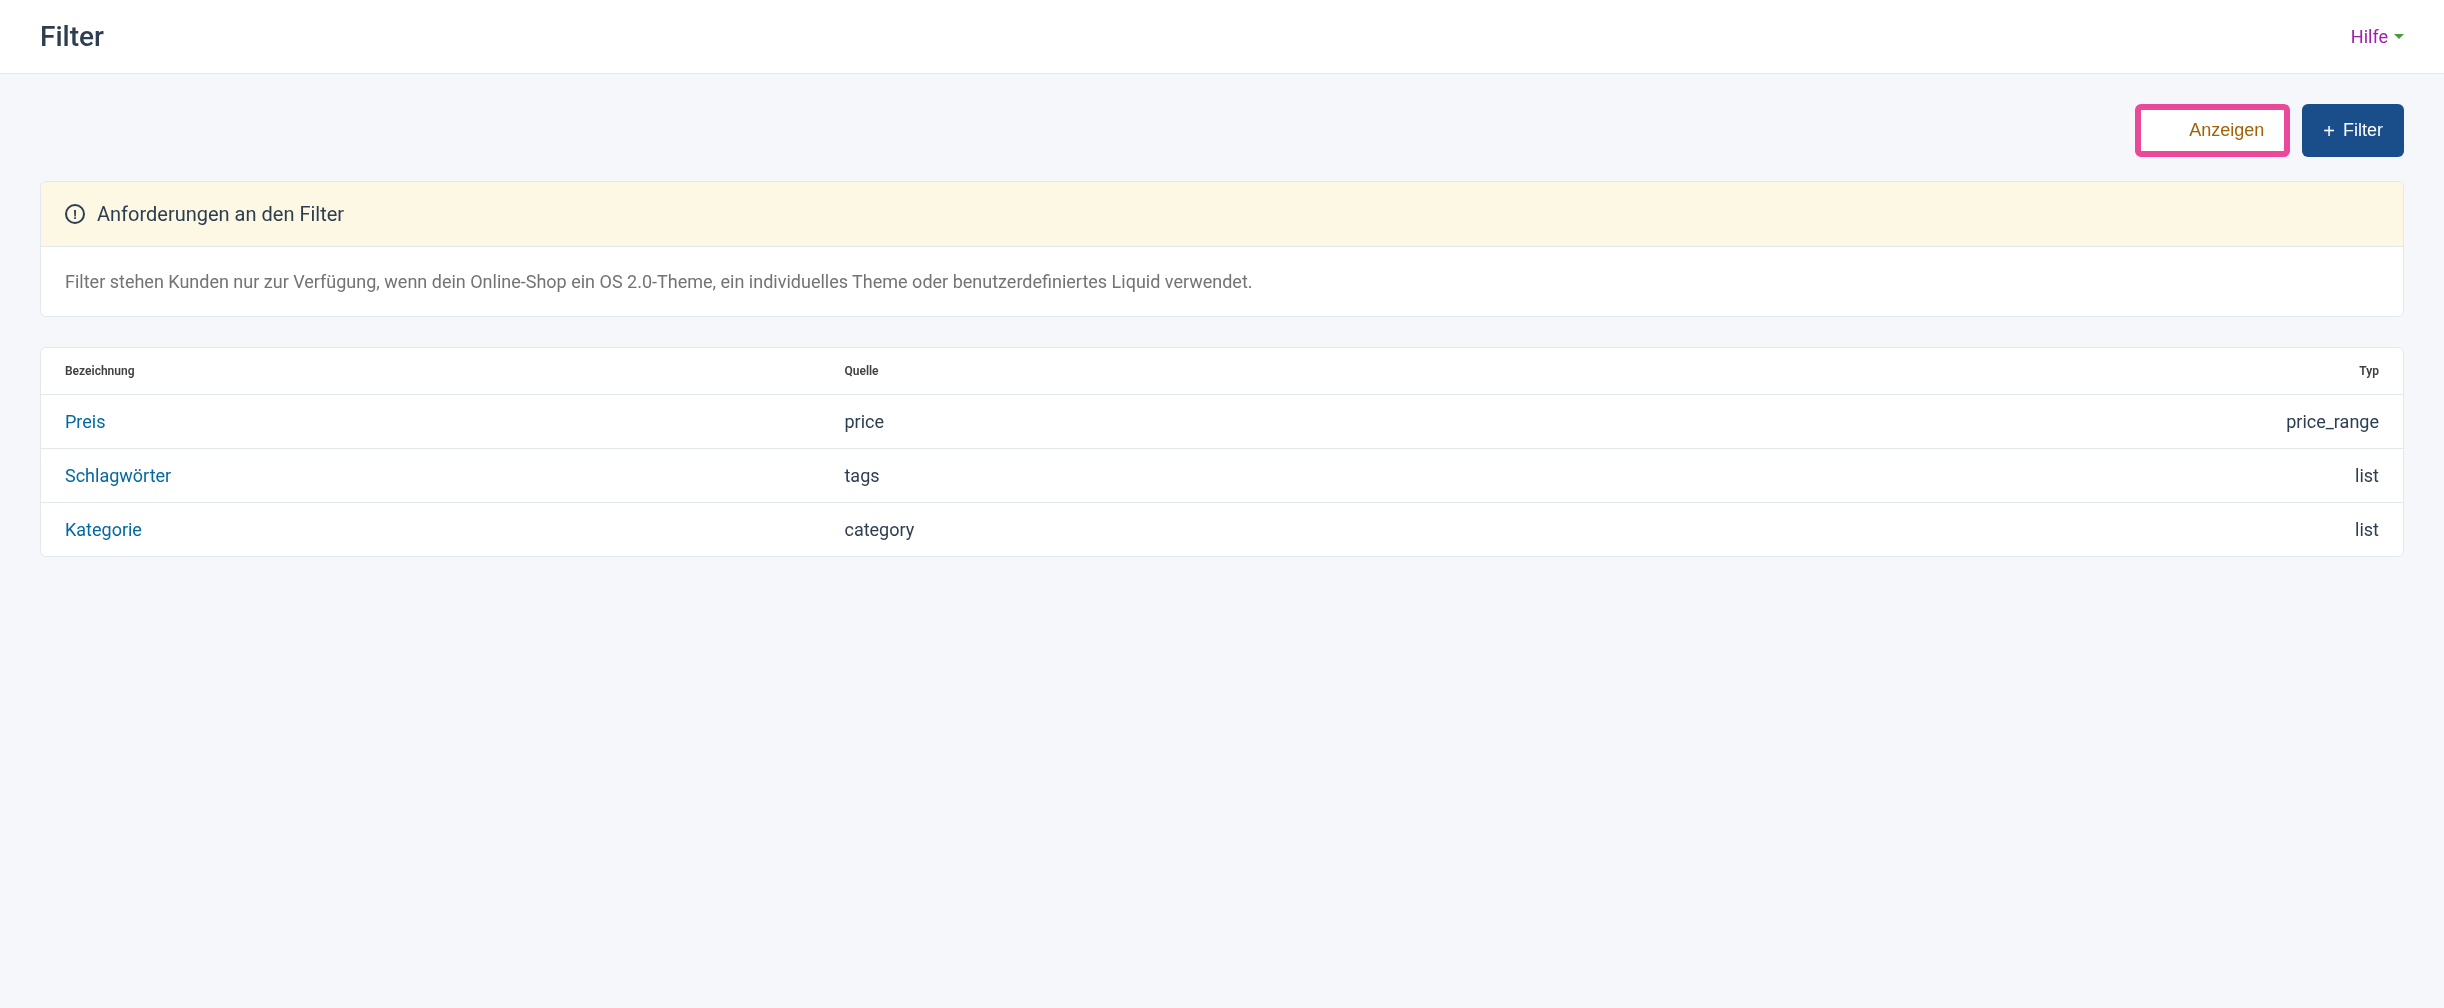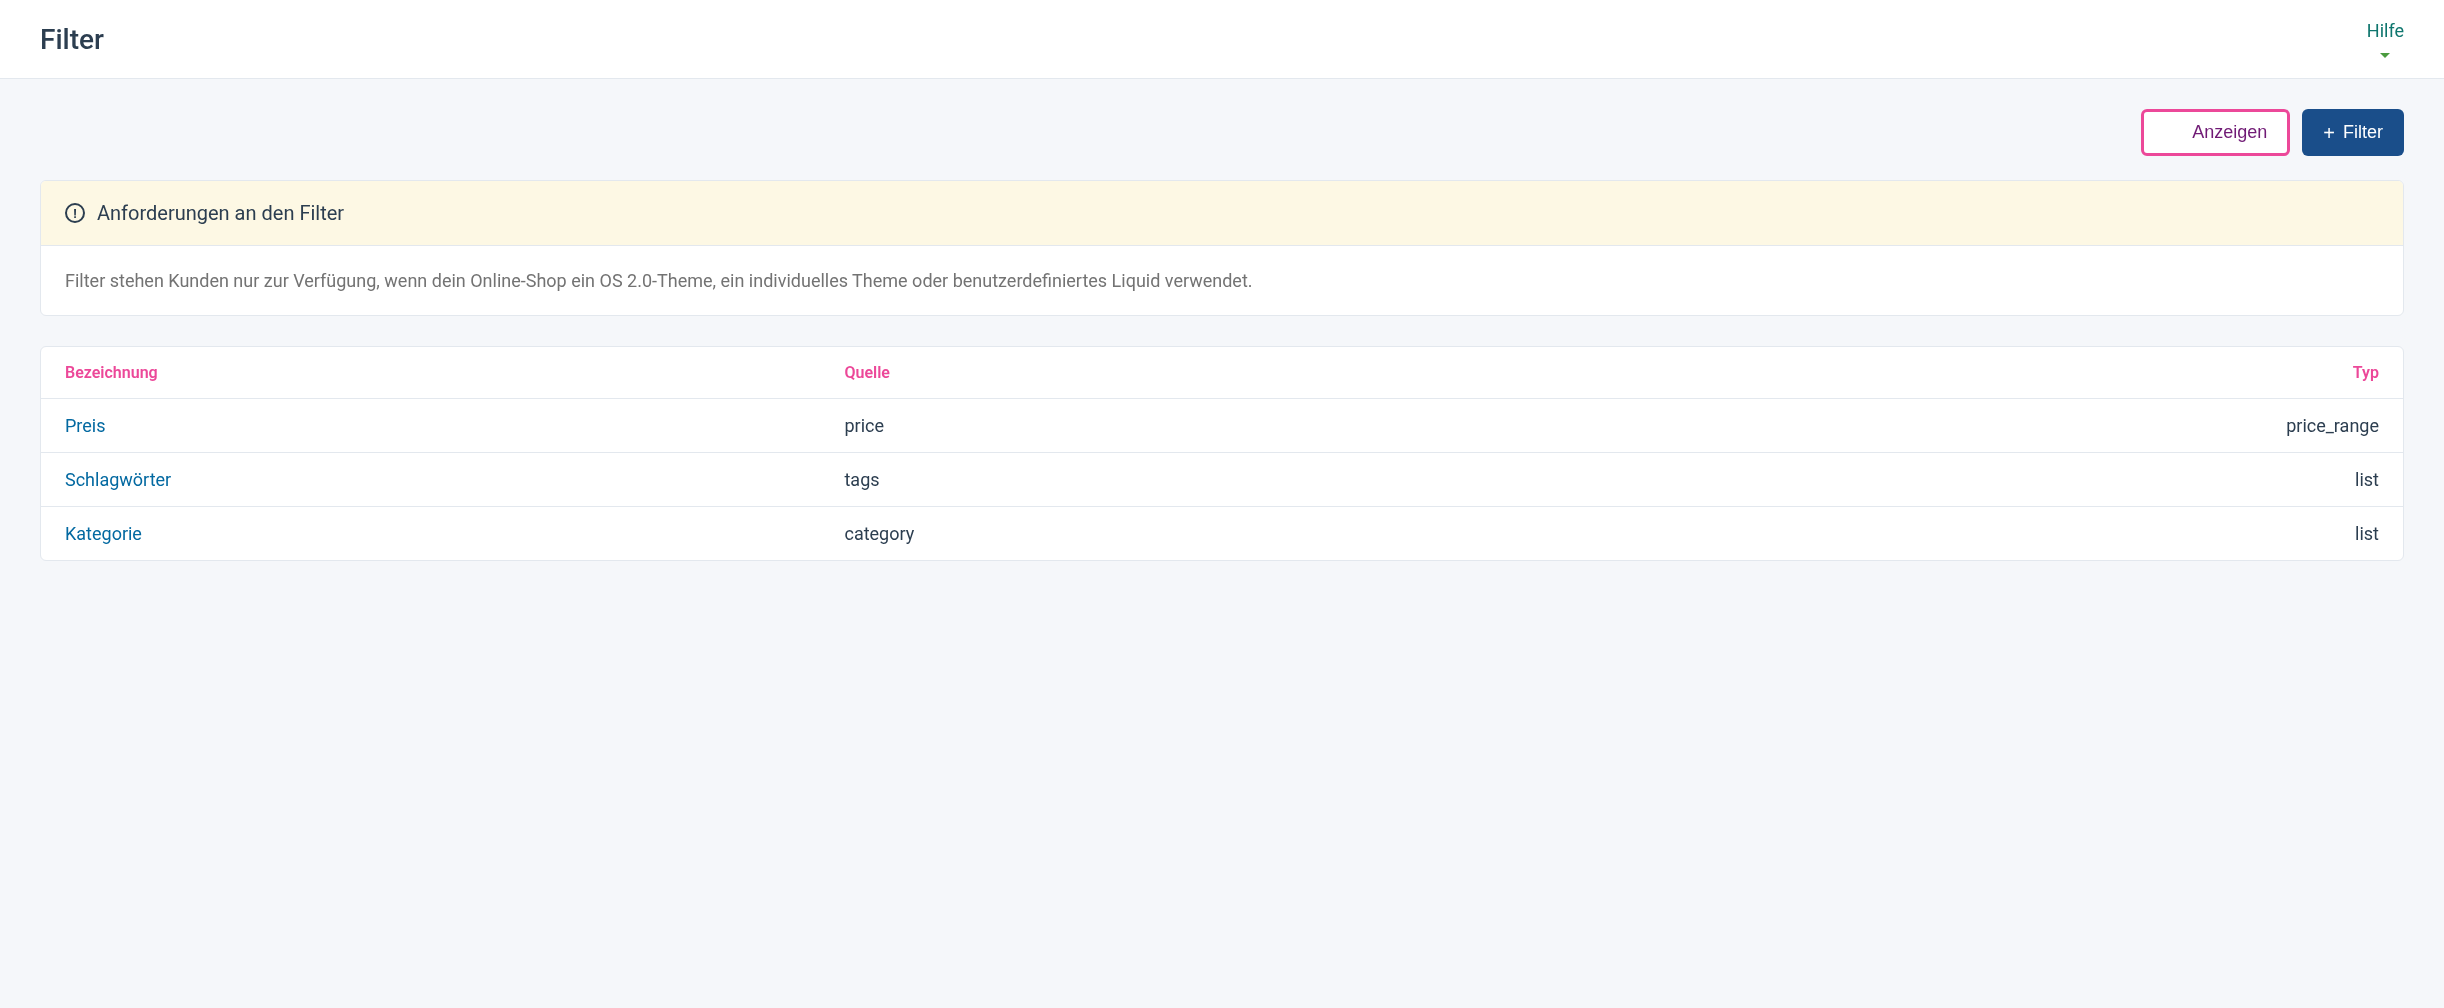--- a/index.html
+++ b/index.html
@@ -20,27 +20,26 @@
     display: flex;
     justify-content: space-between;
     align-items: center;
   }
   .page-title {
     font-size: 28px;
     font-weight: 500;
     color: #2c3e50;
   }
   .help-link {
-    color: #0f766e;
+    color: #a21caf;
     font-size: 18px;
     cursor: pointer;
     display: flex;
     align-items: center;
-    gap: 12px;
-    flex-direction: column;
+    gap: 6px;
   }
   .help-caret {
     width: 0;
     height: 0;
     border-left: 5px solid transparent;
     border-right: 5px solid transparent;
     border-top: 5px solid #4a9b3f;
   }
   .content-area {
     padding: 30px 40px;
@@ -56,22 +55,22 @@
     border-radius: 6px;
     font-size: 18px;
     cursor: pointer;
     display: inline-flex;
     align-items: center;
     gap: 8px;
     border: 1px solid transparent;
   }
   .btn-outline {
     background: #ffffff;
-    border: 3px solid #ec4899;
-    color: #701a75;
+    border: 6px solid #ec4899;
+    color: #a16207;
     padding-left: 48px;
   }
   .btn-primary {
     background: #1a4e8a;
     color: #ffffff;
   }
   .plus-icon {
     font-size: 20px;
     line-height: 1;
   }
@@ -115,23 +114,23 @@
     border-radius: 6px;
     overflow: hidden;
   }
   table {
     width: 100%;
     border-collapse: collapse;
   }
   th {
     text-align: left;
     padding: 16px 24px;
-    font-size: 16px;
+    font-size: 12px;
     font-weight: 600;
-    color: #ec4899;
+    color: #404040;
     border-bottom: 1px solid #e3e8ee;
   }
   th:last-child {
     text-align: right;
   }
   td {
     padding: 16px 24px;
     font-size: 18px;
     border-bottom: 1px solid #e3e8ee;
     color: #2c3e50;

